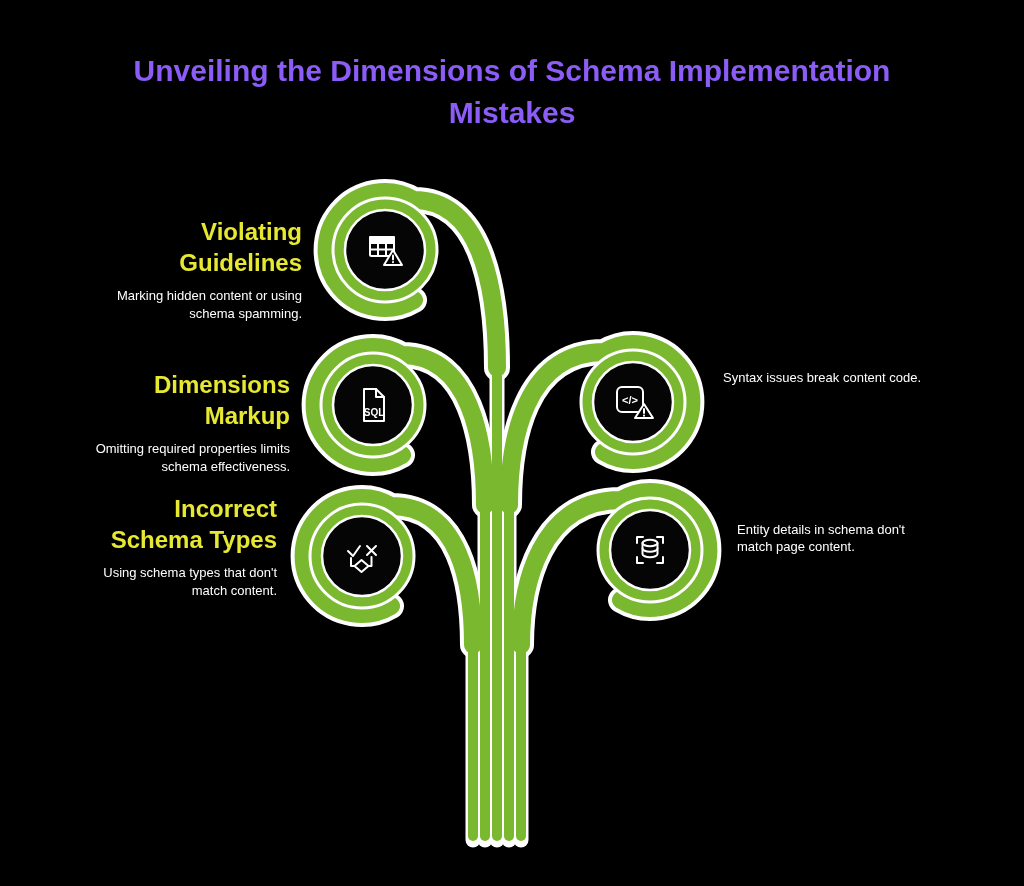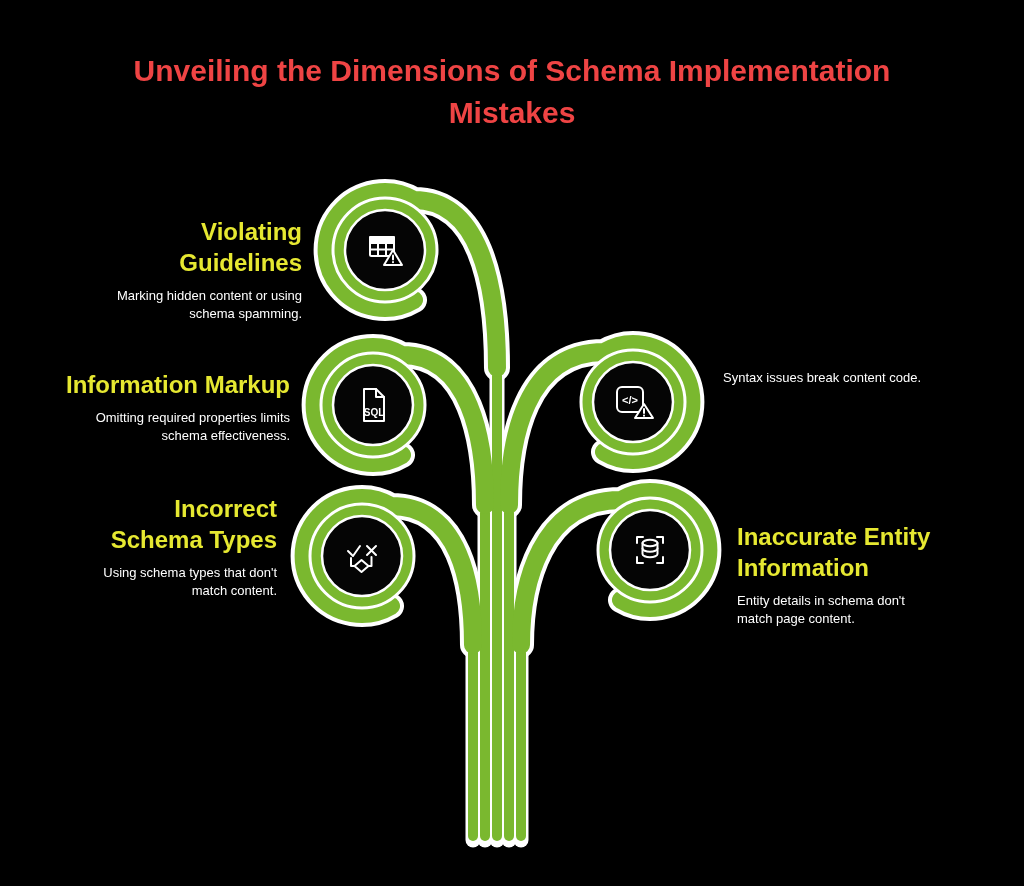--- a/index.html
+++ b/index.html
@@ -3,21 +3,21 @@
 <meta charset="utf-8">
 <style>
   html,body{margin:0;padding:0;background:#000;}
   .canvas{
     position:relative;width:1024px;height:886px;background:#000;
     font-family:"Liberation Sans",sans-serif;overflow:hidden;
   }
   .title{
     position:absolute;top:50px;left:50%;transform:translateX(-50%);
     width:860px;margin:0;text-align:center;
-    color:#ef4444;font-size:30px;font-weight:700;line-height:1.4;
+    color:#8b5cf6;font-size:30px;font-weight:700;line-height:1.4;
   }
   .tree{position:absolute;left:0;top:0;}
   .label{position:absolute;}
   .label h2{color:#e6e831;font-size:24px;font-weight:700;margin:0 0 9px;line-height:1.3;}
   .label p{color:#ffffff;font-size:13px;margin:0;line-height:1.34;}
   .align-right{text-align:right;}
   .b1{top:216px;left:87px;width:215px;}
   .b2{top:369px;left:64px;width:226px;}
   .b3{top:493px;left:87px;width:190px;}
   .b4{top:369px;left:723px;width:215px;}
@@ -128,31 +128,30 @@
       </g>
     </g>
   </svg>
 
   <div class="label b1 align-right">
     <h2>Violating Guidelines</h2>
     <p>Marking hidden content or using schema spamming.</p>
   </div>
 
   <div class="label b2 align-right">
-    <h2>Information Markup</h2>
+    <h2>Dimensions Markup</h2>
     <p>Omitting required properties limits schema effectiveness.</p>
   </div>
 
   <div class="label b3 align-right">
     <h2>Incorrect Schema Types</h2>
     <p>Using schema types that don't match content.</p>
   </div>
 
   <div class="label b4">
     <p>Syntax issues break content code.</p>
   </div>
 
   <div class="label b5">
-    <h2>Inaccurate Entity Information</h2>
     <p>Entity details in schema don't match page content.</p>
   </div>
 
 </div>
 
 </body></html>

